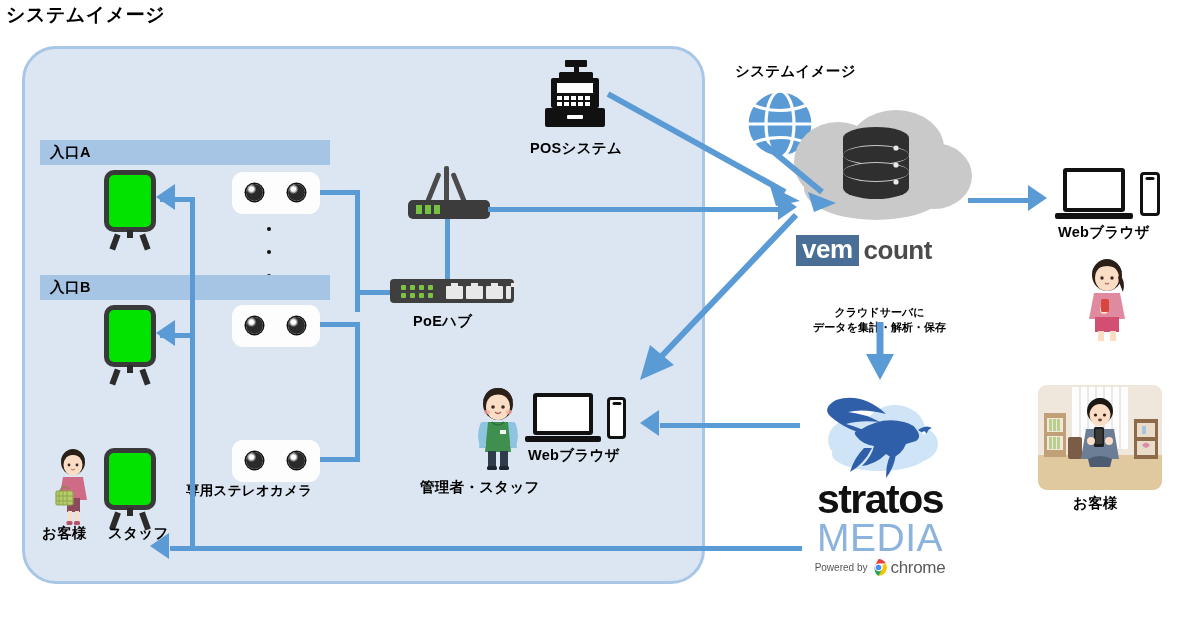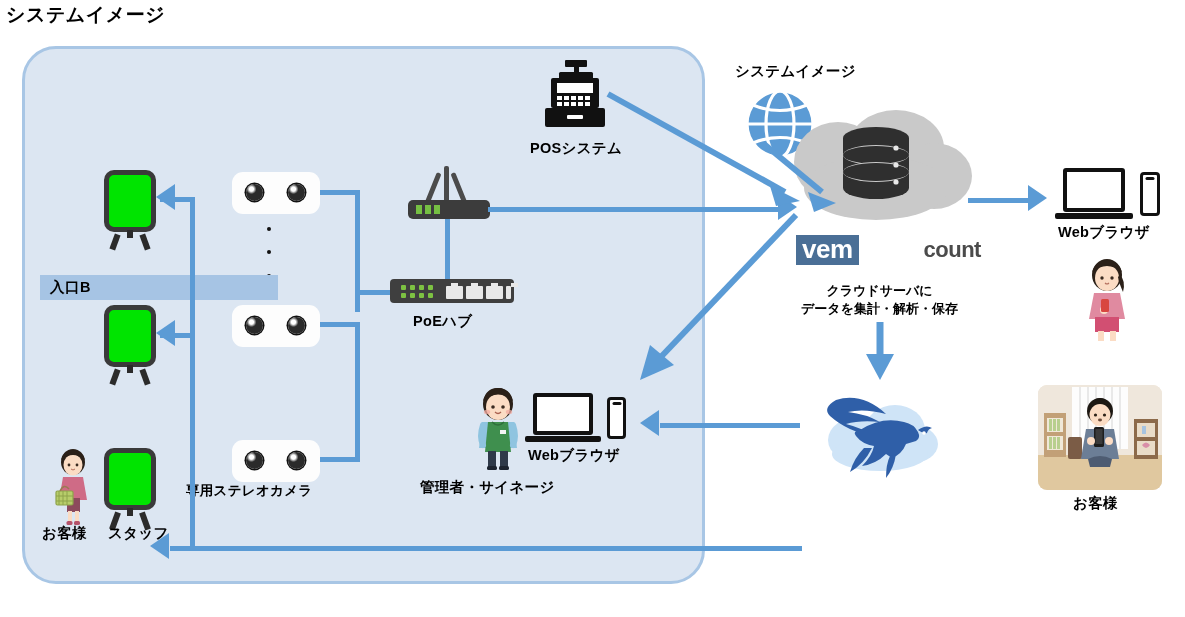--- a/index.html
+++ b/index.html
@@ -89,24 +89,24 @@
     content:"";position:absolute;left:5px;top:-3px;width:7px;height:4px;background:#e8e8e8;
   }
 
   
   #vem-logo{position:absolute;display:flex;align-items:center;}
   #vem-logo .vem{
     background:#4a6f96;color:#fff;font-weight:bold;font-size:26px;
     padding:0 6px 2px 6px;letter-spacing:-.5px;line-height:1.08;
   }
   #vem-logo .count{
-    color:#4b4b4b;font-weight:bold;font-size:22px;margin-left:17px;letter-spacing:-.5px;
-  }
-
-  .cap-center{position:absolute;text-align:center;font-size:13px;font-weight:bold;line-height:1.35;}
+    color:#4b4b4b;font-weight:bold;font-size:26px;margin-left:5px;letter-spacing:-.5px;
+  }
+
+  .cap-center{position:absolute;text-align:center;font-size:11px;font-weight:bold;line-height:1.35;margin-top:23px;}
 
   
   .lap-screen{position:absolute;border:4px solid #111;border-radius:3px;background:#fff;box-sizing:border-box;}
   .lap-base{position:absolute;background:#111;border-radius:2px;}
   .phone{position:absolute;border:3.5px solid #111;border-radius:4px;background:#fff;box-sizing:border-box;}
   .phone:before{content:"";position:absolute;left:50%;transform:translateX(-50%);top:2px;width:9px;height:2.5px;background:#111;border-radius:2px;}
 
   
   #stratos{position:absolute;text-align:center;}
   #stratos .s-word{font-size:41px;font-weight:bold;color:#111;letter-spacing:-1.5px;line-height:.95;}
@@ -120,39 +120,42 @@
 </style>
 </head>
 <body>
 
 <div id="stage">
 
   <div class="abs" id="page-title">システムイメージ</div>
 
   <div class="abs" id="facility"></div>
 
+  <div class="abs ent-head" style="left:40px;top:140px;width:290px;">
+    <span>入口A</span>
+  </div>
   <div class="abs ent-body" style="left:40px;top:165px;width:290px;height:73px;"></div>
 
   <div class="abs">
     <div class="sign-frame" style="left:104px;top:170px;width:52px;height:62px;"></div>
     <div class="sign-leg" style="left:127px;top:230px;width:6px;height:8px;"></div>
     <div class="sign-leg" style="left:112px;top:234px;width:6px;height:16px;transform:rotate(20deg);"></div>
     <div class="sign-leg" style="left:142px;top:234px;width:6px;height:16px;transform:rotate(-20deg);"></div>
   </div>
 
   <div class="abs camera" style="left:232px;top:172px;width:88px;height:42px;">
     <div class="lens" style="left:14px;top:12px;"></div>
     <div class="lens" style="left:56px;top:12px;"></div>
   </div>
 
   <div class="abs dot3" style="left:267px;top:227px;"></div>
   <div class="abs dot3" style="left:267px;top:250px;"></div>
   <div class="abs dot3" style="left:267px;top:274px;"></div>
 
-  <div class="abs ent-head" style="left:40px;top:275px;width:238px;">
+  <div class="abs ent-head" style="left:40px;top:275px;width:290px;">
     <span>入口B</span>
   </div>
   <div class="abs ent-body" style="left:40px;top:300px;width:290px;height:73px;"></div>
 
   <div class="abs">
     <div class="sign-frame" style="left:104px;top:305px;width:52px;height:62px;"></div>
     <div class="sign-leg" style="left:127px;top:365px;width:6px;height:8px;"></div>
     <div class="sign-leg" style="left:112px;top:369px;width:6px;height:16px;transform:rotate(20deg);"></div>
     <div class="sign-leg" style="left:142px;top:369px;width:6px;height:16px;transform:rotate(-20deg);"></div>
   </div>
@@ -305,21 +308,21 @@
         <circle cx="120" cy="72" r="2.6" fill="#e8e8e8"></circle>
       </g>
     </svg>
   </div>
 
   <svg class="abs" style="left:760px;top:140px;" width="90" height="80">
     <line x1="4" y1="4" x2="62" y2="52" stroke="#5b9bd5" stroke-width="6"></line>
     <polygon points="76,63 48,52 54,72" fill="#5b9bd5"></polygon>
   </svg>
 
-  <div id="vem-logo" style="left:796px;top:235px;gap:48px;">
+  <div id="vem-logo" style="left:796px;top:235px;">
     <span class="vem">vem</span>
     <span class="count">count</span>
   </div>
 
   <div class="cap-center" style="left:762px;top:282px;width:235px;">
     <div>クラウドサーバに</div>
     <div>データを集計・解析・保存</div>
   </div>
 
   <div class="abs wire wire-h" style="left:968px;top:198px;width:66px;"></div>
@@ -368,20 +371,38 @@
         <path d="M36 22 q26 -8 50 14 q-22 -6 -38 -2 q18 2 32 10 q-20 -2 -34 2 q16 4 28 12 q-26 -4 -44 -20 q-8 -8 6 -16z"></path>
         <path d="M60 52 q22 -14 44 -8 q10 2 14 10 q3 6 -2 9 l-10 3 q-4 10 -14 14 l-6 -4 q-10 10 -24 12 q10 -10 12 -20 q-12 -2 -18 -10 q-4 -5 4 -6z"></path>
         <path d="M118 52 q8 -6 14 -2 q-4 1 -5 5 q-4 1 -9 -3z"></path>
         <circle cx="124" cy="55" r="1.8" fill="#ffffff"></circle>
         <path d="M72 70 q-8 16 -22 24 q4 -14 14 -24z"></path>
         <path d="M96 76 q-2 14 -10 24 q0 -14 4 -22z"></path>
       </g>
     </svg>
   </div>
 
+  <div id="stratos" style="left:780px;top:480px;width:200px;">
+    <div class="s-word">stratos</div>
+    <div class="m-word">MEDIA</div>
+    <div class="pw">
+      <span>Powered by</span>
+      <span>
+        <svg width="17" height="17" viewBox="0 0 17 17" style="vertical-align:middle;">
+          <circle cx="8.5" cy="8.5" r="8.5" fill="#ffffff"></circle>
+          <path d="M8.5 0 A8.5 8.5 0 0 1 15.9 4.6 L8.5 4.6 A3.9 3.9 0 0 0 5.1 6.6 Z" fill="#e8413b"></path>
+          <path d="M15.9 4.6 A8.5 8.5 0 0 1 8.5 17 L12.2 10.6 A3.9 3.9 0 0 0 12.2 6.6 Z" fill="#f7c600"></path>
+          <path d="M8.5 17 A8.5 8.5 0 0 1 5.1 6.6 L8.8 12.4 A3.9 3.9 0 0 0 12.2 10.6 Z" fill="#2ba24c"></path>
+          <circle cx="8.5" cy="8.5" r="3.6" fill="#ffffff"></circle>
+          <circle cx="8.5" cy="8.5" r="2.8" fill="#4b8df8"></circle>
+        </svg>
+      </span>
+      <span class="chrome-txt">chrome</span>
+    </div>
+  </div>
 
   <div class="abs wire wire-h" style="left:660px;top:423px;width:140px;"></div>
   <div class="abs ah-left" style="left:640px;top:410px;"></div>
 
   <div class="abs wire wire-h" style="left:170px;top:546px;width:632px;"></div>
   <div class="abs ah-left" style="left:150px;top:533px;"></div>
 
   <svg class="abs" style="left:628px;top:205px;" width="180" height="185">
     <line x1="168" y1="10" x2="30" y2="155" stroke="#5b9bd5" stroke-width="6"></line>
     <polygon points="12,175 22,140 46,160" fill="#5b9bd5"></polygon>
@@ -409,21 +430,21 @@
       <rect x="29" y="81" width="10" height="4" rx="1.6" fill="#1d2430"></rect>
     </svg>
   </div>
 
   <div class="abs">
     <div class="lap-screen" style="left:533px;top:393px;width:60px;height:42px;"></div>
     <div class="lap-base" style="left:525px;top:436px;width:76px;height:6px;"></div>
     <div class="phone" style="left:607px;top:397px;width:19px;height:42px;"></div>
   </div>
   <div class="abs lbl" style="left:528px;top:446px;">Webブラウザ</div>
-  <div class="abs lbl" style="left:420px;top:478px;">管理者・サイネージ</div>
+  <div class="abs lbl" style="left:420px;top:478px;">管理者・スタッフ</div>
 
   <div class="abs wire wire-v" style="left:190px;top:197px;height:352px;"></div>
 
   <div class="abs wire wire-h" style="left:160px;top:197px;width:34px;"></div>
   <div class="abs ah-left" style="left:156px;top:184px;"></div>
 
   <div class="abs wire wire-h" style="left:160px;top:333px;width:34px;"></div>
   <div class="abs ah-left" style="left:156px;top:320px;"></div>
 
   <div class="abs room-photo" style="left:1038px;top:385px;width:124px;height:105px;">

